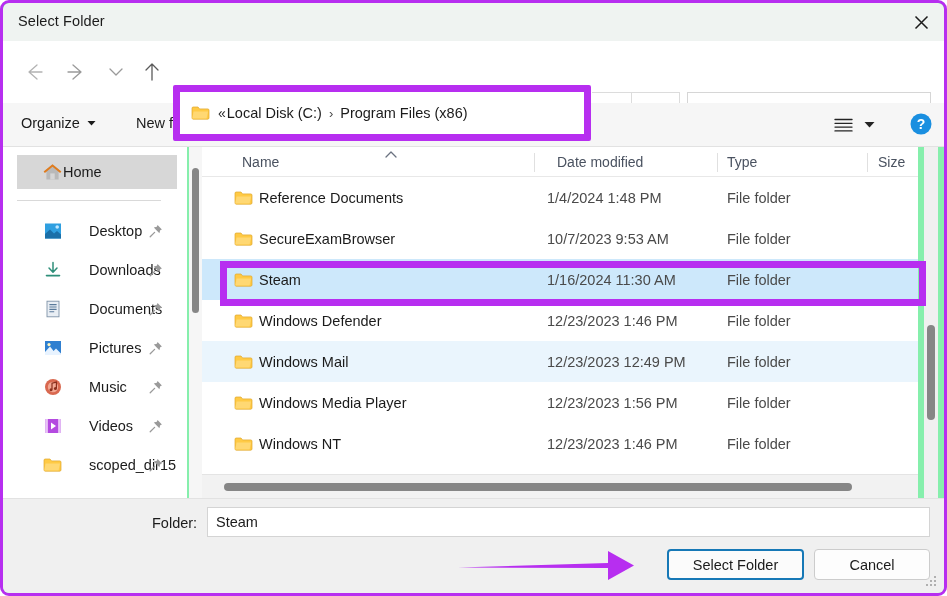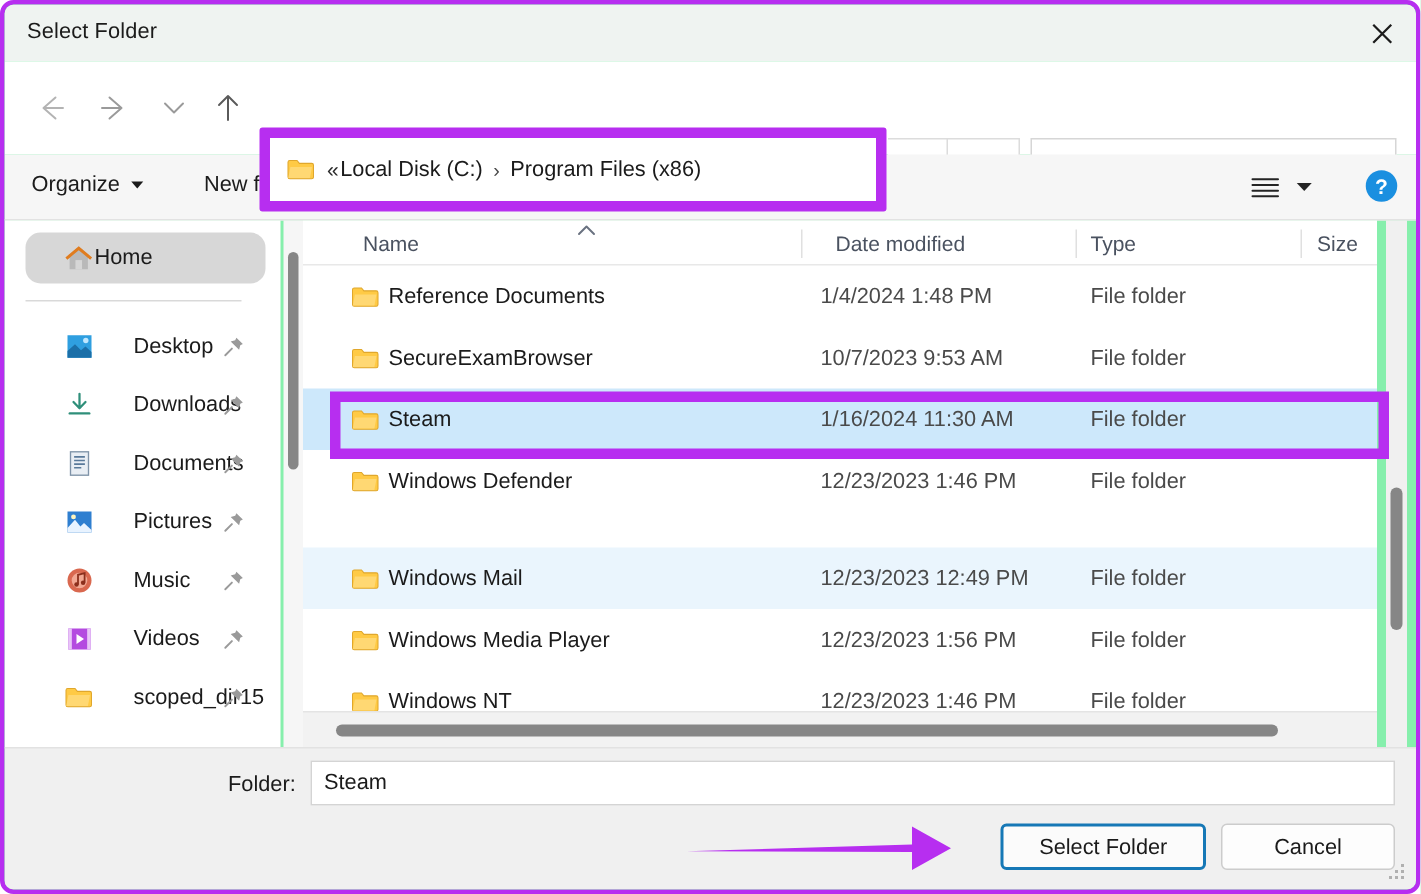--- a/index.html
+++ b/index.html
@@ -158,21 +158,21 @@
   }
   .side-item .s-label { margin-left: 34px; }
   .side-item .pin {
     position: absolute; right: 24px;
     width: 14px; height: 14px;
   }
   #side-home {
     background: #d7d7d7;
     margin: 8px 10px 0 14px;
     height: 34px;
-    border-radius: 10px;
+    border-radius: 0;
     padding-left: 0;
   }
   #side-home .s-icon { left: 26px; }
   #side-home .s-label { margin-left: 46px; }
   #side-sep {
     height: 1px; background: #d9d9d9;
     margin: 11px 26px 10px 14px;
   }
   #sidebar-scroll {
     position: absolute; left: 186px; top: 144px;
@@ -208,21 +208,21 @@
   #sort-caret {
     position: absolute; left: 182px; top: -2px;
     width: 14px; height: 10px;
   }
   .frow {
     position: relative;
     height: 41px;
     display: flex; align-items: center;
   }
   .frow.selected { background: #cde8fb; }
-  .frow.hovered  { background: #eaf5fd; margin-top: 24px; }
+  .frow.hovered  { background: #eaf5fd; }
   .f-icon { position: absolute; left: 32px; display:flex; }
   .f-name { position: absolute; left: 57px; font-size: 14.5px; color: #1b1b1b; }
   .f-date { position: absolute; left: 345px; font-size: 14.5px; color: #4a4a4a; }
   .f-type { position: absolute; left: 525px; font-size: 14.5px; color: #4a4a4a; }
   .f-size { position: absolute; left: 676px; font-size: 14.5px; color: #4a4a4a; }
 
   
   #h-scroll {
     position: absolute; left: 199px; top: 471px;
     width: 716px; height: 24px;

